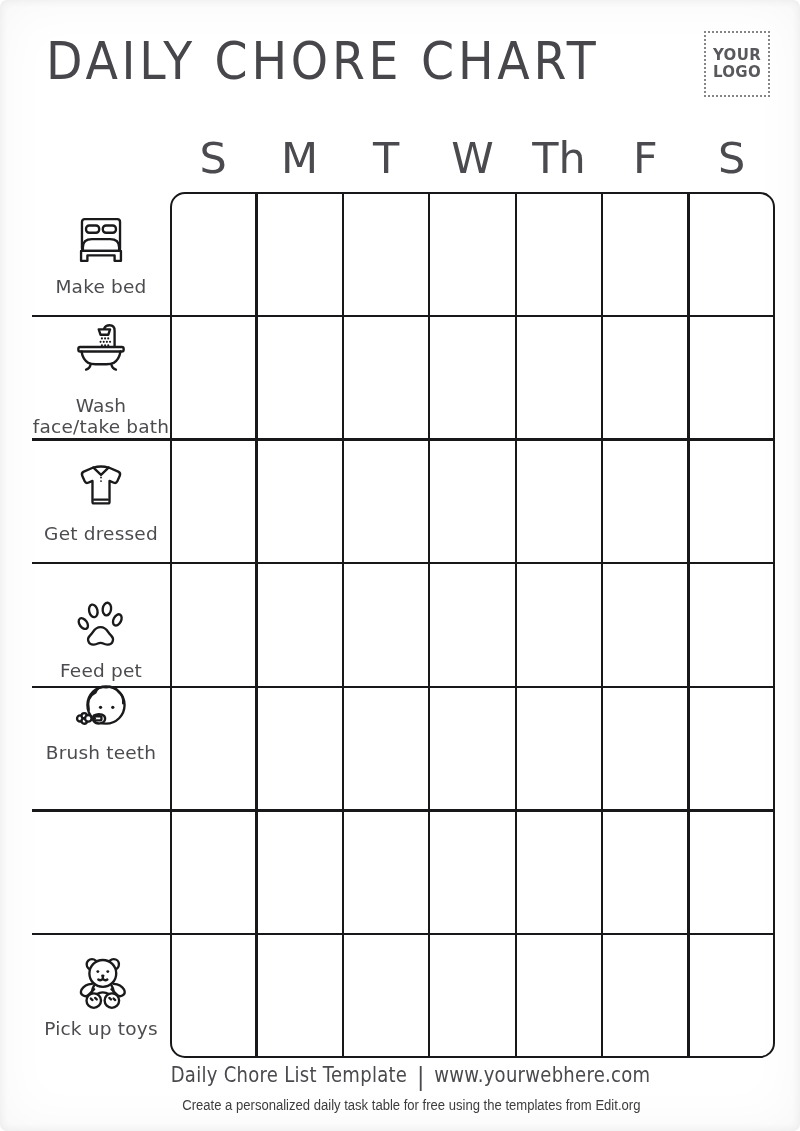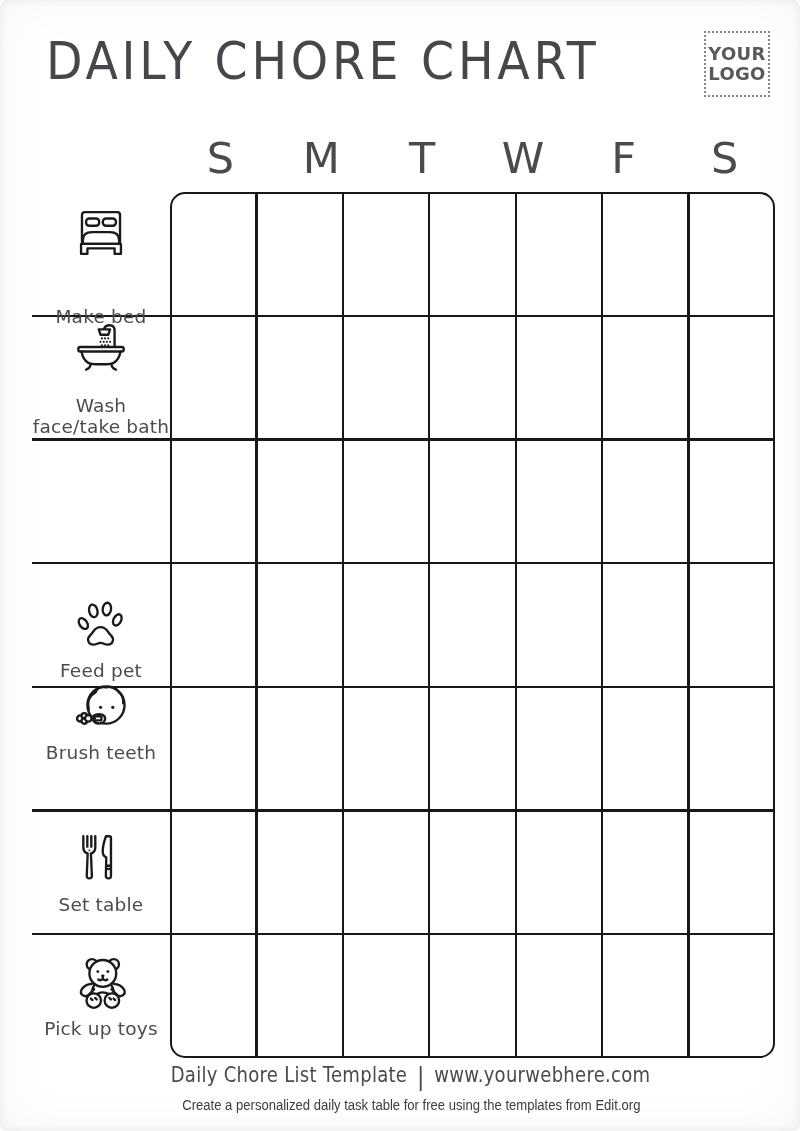--- a/index.html
+++ b/index.html
@@ -12,21 +12,21 @@
   .title{
     position:absolute;left:46px;top:32px;
     font-size:51px;color:#47474b;letter-spacing:4px;white-space:nowrap;
     transform:scaleX(0.93);transform-origin:left top;
   }
   .logo-box{
     position:absolute;left:704px;top:31px;width:62px;height:62px;
     border:2px dotted #86868a;display:flex;align-items:center;justify-content:center;
     text-align:center;cursor:pointer;background:#fff;
   }
-  .logo-text{font-size:18px;font-weight:bold;color:#59595d;line-height:1.12;letter-spacing:.3px;}
+  .logo-text{font-size:15px;font-weight:bold;color:#59595d;line-height:1.12;letter-spacing:.3px;}
   .day-header{position:absolute;left:170px;top:126px;width:605px;height:60px;display:flex;}
   .day-col{flex:1;display:flex;align-items:flex-end;justify-content:center;
     font-size:43px;color:#4b4b4f;padding-bottom:3px;}
   .grid-area{position:absolute;left:32px;top:192px;width:743px;height:866px;}
   .hline{position:absolute;left:0;width:743px;height:2.4px;background:#18181a;}
   .vline{position:absolute;top:0;height:866px;width:2.4px;background:#18181a;}
   .frame{
     position:absolute;left:138px;top:0;width:605px;height:866px;box-sizing:border-box;
     border:2.6px solid #18181a;border-radius:15px;overflow:hidden;
     display:grid;grid-template-columns:repeat(7,1fr);grid-template-rows:repeat(7,1fr);
@@ -67,20 +67,21 @@
       <div>YOUR</div>
       <div>LOGO</div>
     </div>
   </div>
 
   <div class="day-header" id="day-header">
       <div class="day-col">S</div>
       <div class="day-col">M</div>
       <div class="day-col">T</div>
       <div class="day-col">W</div>
+      <div class="day-col">Th</div>
       <div class="day-col">F</div>
       <div class="day-col">S</div>
     </div>
 
   <div class="grid-area" id="grid-area">
     <div class="frame" id="frame">
         <div class="day-cell"></div>
         <div class="day-cell"></div>
         <div class="day-cell"></div>
         <div class="day-cell"></div>
@@ -135,21 +136,21 @@
       <div class="hline" style="top: 369.943px;"></div>
       <div class="hline" style="top: 493.657px;"></div>
       <div class="hline" style="top: 617.371px;"></div>
       <div class="hline" style="top: 741.086px;"></div>
       <div class="vline" style="left: 223.229px;"></div>
       <div class="vline" style="left: 309.657px;"></div>
       <div class="vline" style="left: 396.086px;"></div>
       <div class="vline" style="left: 482.514px;"></div>
       <div class="vline" style="left: 568.943px;"></div>
       <div class="vline" style="left: 655.371px;"></div>
-      <div class="label-cell" style="top: 12px; height: 123.714px; justify-content: space-between;">
+      <div class="label-cell" style="top: 0px; height: 123.714px;">
         <span>
           <svg class="icon-svg" viewBox="0 0 64 64">
    <rect x="11" y="9" width="42" height="35" rx="3"></rect>
    <rect class="wf" x="15.5" y="16" width="14.5" height="8" rx="3.5"></rect>
    <rect class="wf" x="34" y="16" width="14.5" height="8" rx="3.5"></rect>
    <path class="wf" d="M12 44 V40 Q12 31 22 31 H42 Q52 31 52 40 V44 Z"></path>
    <path class="wf" d="M10 44 H54 V55 H47 V49 H17 V55 H10 Z"></path>
           </svg>
         </span>
         <div class="chore-label">Make bed</div>
@@ -171,20 +172,33 @@
             <circle class="dot" cx="40" cy="30" r="1.15"></circle>
    <rect class="wf" x="7" y="32" width="50" height="5" rx="2"></rect>
    <path d="M10.5 37 Q12 46 18 49.5 Q21 51 26 51 H38 Q43 51 46 49.5 Q52 46 53.5 37"></path>
    <path d="M20.5 51.5 Q19.5 56 15.5 57"></path>
    <path d="M43.5 51.5 Q44.5 56 48.5 57"></path>
           </svg>
         </span>
         <div class="chore-label">Wash
 face/take bath</div>
       </div>
+      <div class="label-cell" style="top: 247.429px; height: 123.714px;">
+        <span>
+          <svg class="icon-svg" viewBox="0 0 64 64">
+   <path d="M23.5 10.5 L13 15 Q10 16.5 11.3 19.5 L14 25.7 Q15.2 28.3 17.8 27.3 L22.6 25.3 V48.5 Q22.6 50 24.1 50 H39.9 Q41.4 50 41.4 48.5 V25.3 L46.2 27.3 Q48.8 28.3 50 25.7 L52.7 19.5 Q54 16.5 51 15 L40.5 10.5"></path>
+   <path d="M23.5 10.5 Q32 8.2 40.5 10.5"></path>
+   <path d="M24.5 11.5 L32 18.5 L39.5 11.5"></path>
+   <circle class="dot" cx="32" cy="21.5" r="1"></circle>
+            <circle class="dot" cx="32" cy="25.5" r="1"></circle>
+   <path d="M24.5 46 H39.5"></path>
+          </svg>
+        </span>
+        <div class="chore-label">Get dressed</div>
+      </div>
       <div class="label-cell" style="top: 368px; height: 123.714px; margin-top: 16px;">
         <span>
           <svg class="icon-svg" viewBox="0 0 64 64">
    <ellipse cx="23.5" cy="17.5" rx="4.6" ry="7" transform="rotate(-13 23.5 17.5)"></ellipse>
    <ellipse cx="38.5" cy="15.5" rx="4.6" ry="7" transform="rotate(8 38.5 15.5)"></ellipse>
    <ellipse cx="12.5" cy="31.5" rx="4.2" ry="6.6" transform="rotate(-35 12.5 31.5)"></ellipse>
    <ellipse cx="50" cy="27.5" rx="4.2" ry="6.6" transform="rotate(27 50 27.5)"></ellipse>
    <path d="M31.5 35.5 Q36.5 35.5 40 41 Q41.2 42.9 43 44.6 Q46.3 47.8 44.8 51.4 Q43.3 55 39 54.7 Q36.5 54.5 34.5 53.5 Q33.2 52.9 31.5 52.9 Q29.8 52.9 28.5 53.5 Q26.5 54.5 24 54.7 Q19.7 55 18.2 51.4 Q16.7 47.8 20 44.6 Q21.8 42.9 23 41 Q26.5 35.5 31.5 35.5 Z"></path>
           </svg>
         </span>
@@ -200,34 +214,20 @@
    <path class="wf" d="M24 42.5 Q28.5 40 33 41.5 Q37 43 36.5 46.5 Q36 50.5 31 51.2 Q26 51.8 23.5 48"></path>
    <rect class="wf" x="23.5" y="43.3" width="9" height="4.6" rx="1.6"></rect>
    <path d="M8.5 45.7 H25" style="stroke-width:3.1"></path>
    <circle class="wf" cx="9" cy="45.7" r="3.4"></circle>
    <circle class="wf" cx="13.5" cy="42.8" r="3"></circle>
    <circle class="wf" cx="13.5" cy="48.6" r="3"></circle>
    <circle class="wf" cx="18" cy="45.7" r="3.6"></circle>
           </svg>
         </span>
         <div class="chore-label">Brush teeth</div>
-      </div>
-      <div class="label-cell" style="top: 618.571px; height: 123.714px;">
-        <span>
-          <svg class="icon-svg" viewBox="0 0 64 64">
-   <path d="M12.5 8 V20 Q12.5 25.5 17.3 27 L16.3 51.5 Q16.2 54.5 19.1 54.5 Q22 54.5 21.9 51.5 L20.9 27 Q25.7 25.5 25.7 20 V8"></path>
-   <path d="M16.9 8 V19.5"></path>
-            <path d="M21.3 8 V19.5"></path>
-   <circle class="dot" cx="19.1" cy="23.5" r="1"></circle>
-   <path d="M37.5 8 Q33.8 18 33.9 24.8 Q34 30 37.8 31.2 L37.4 51.5 Q37.3 54.5 40.2 54.5 Q43.1 54.5 43 51.5 V9.5 Q43 8 41 8 Z"></path>
-   <path d="M37.8 40.5 H42.8"></path>
-            <path d="M37.8 44 H42.8"></path>
-          </svg>
-        </span>
-        <div class="chore-label">Set table</div>
       </div>
       <div class="label-cell" style="top: 742.286px; height: 123.714px;">
         <span>
           <svg class="icon-svg" viewBox="0 0 64 64">
    <circle cx="22" cy="12.5" r="5.8"></circle>
             <circle cx="46" cy="12.5" r="5.8"></circle>
    <path class="wf" d="M22 34 Q14 34.5 10.5 40.5 Q8.5 44.5 12 46.7 Q15.5 49 18.5 45.8 L24.5 40"></path>
    <path class="wf" d="M46 34 Q54 34.5 57.5 40.5 Q59.5 44.5 56 46.7 Q52.5 49 49.5 45.8 L43.5 40"></path>
    <path d="M24.5 35.5 Q21 42 22 48"></path>
             <path d="M43.5 35.5 Q47 42 46 48"></path>

